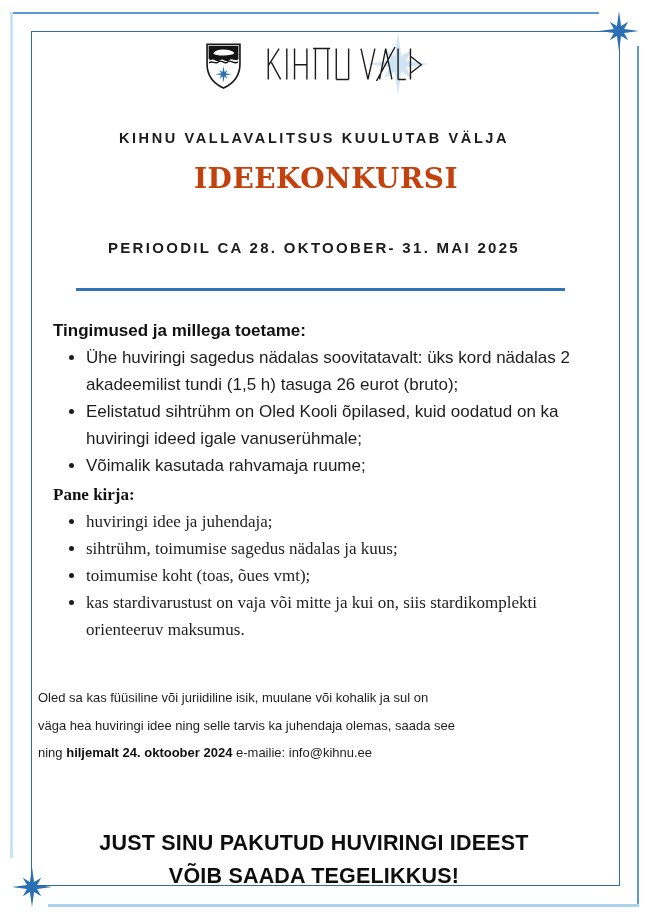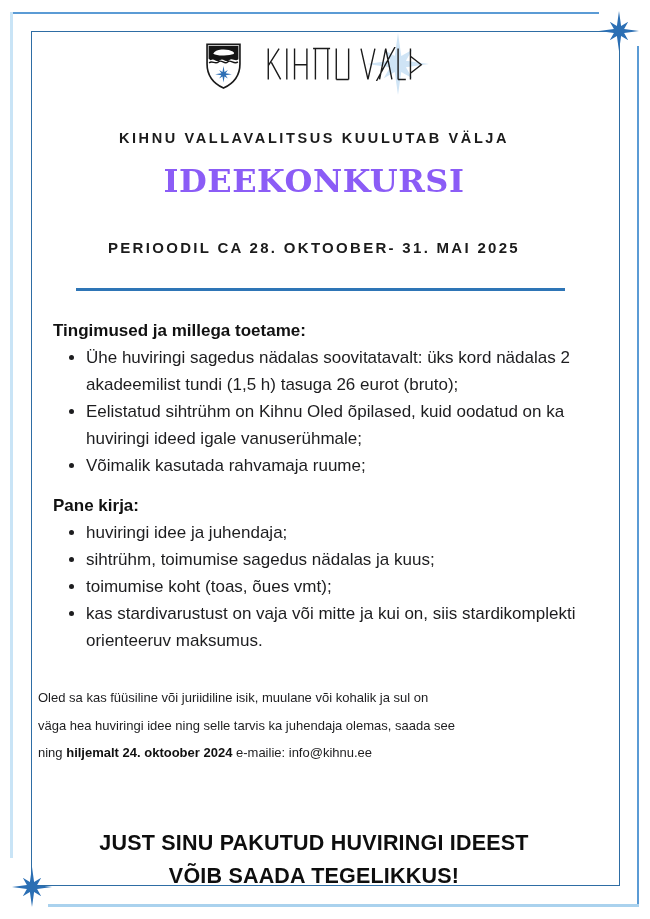--- a/index.html
+++ b/index.html
@@ -31,39 +31,39 @@
   .logo-runic{position:absolute;left:243px;top:47px;width:202px;height:34px;}
 
   
   .centered{position:absolute;left:0;width:628px;text-align:center;}
   .announcement{
     top:130px;
     font-size:14.5px;font-weight:800;letter-spacing:2.6px;color:#1b1b1b;
   }
   .big-title{
     font-family:"DejaVu Serif", serif;
-    font-weight:bold;font-size:32px;color:#8b5cf6;letter-spacing:0.5px;
+    font-weight:bold;font-size:28px;color:#c2410c;letter-spacing:0.5px;padding-left:12px;
   }
   .title1{top:162px;}
   .title2{top:196px;}
   .period{
     top:239px;
     font-size:15px;font-weight:800;letter-spacing:2.3px;color:#1b1b1b;
   }
   .divider{position:absolute;left:76px;top:288px;width:489px;height:3px;background:#2e75b6;}
 
   
   .content{
     position:absolute;left:53px;top:317px;width:530px;
     font-size:17px;line-height:27px;
   }
   .section-heading{font-weight:bold;color:#111;}
   ul.bullets{margin:0;padding:0 0 0 33px;list-style:disc;}
   ul.bullets li{padding:0;margin:0;}
-  .section2{margin-top:13px;}
+  .section2{margin-top:2px;font-family:Liberation Serif, serif;}
   .closing{
     position:absolute;left:38px;top:684px;width:578px;
     font-size:13px;line-height:27.5px;
   }
   .closing b{font-weight:bold;color:#111;}
 
   
   .footer{
     top:827px;
     font-size:21.5px;font-weight:700;line-height:33px;color:#0e0e0e;letter-spacing:0.2px;
@@ -125,21 +125,21 @@
   <div class="centered announcement">KIHNU VALLAVALITSUS KUULUTAB VÄLJA</div>
   <div class="centered big-title title1">IDEEKONKURSI</div>
   <div class="centered period">PERIOODIL CA 28. OKTOOBER- 31. MAI 2025</div>
   <div class="divider"></div>
 
   <div class="content">
     <div class="section">
       <div class="section-heading">Tingimused ja millega toetame:</div>
       <ul class="bullets">
         <li>Ühe huviringi sagedus nädalas soovitatavalt: üks kord nädalas 2 akadeemilist tundi (1,5 h) tasuga 26 eurot (bruto);</li>
-        <li>Eelistatud sihtrühm on Kihnu Oled õpilased, kuid oodatud on ka huviringi ideed igale vanuserühmale;</li>
+        <li>Eelistatud sihtrühm on Oled Kooli õpilased, kuid oodatud on ka huviringi ideed igale vanuserühmale;</li>
         <li>Võimalik kasutada rahvamaja ruume;</li>
       </ul>
     </div>
     <div class="section section2">
       <div class="section-heading">Pane kirja:</div>
       <ul class="bullets">
         <li>huviringi idee ja juhendaja;</li>
         <li>sihtrühm, toimumise sagedus nädalas ja kuus;</li>
         <li>toimumise koht (toas, õues vmt);</li>
         <li>kas stardivarustust on vaja või mitte ja kui on, siis stardikomplekti orienteeruv maksumus.</li>

